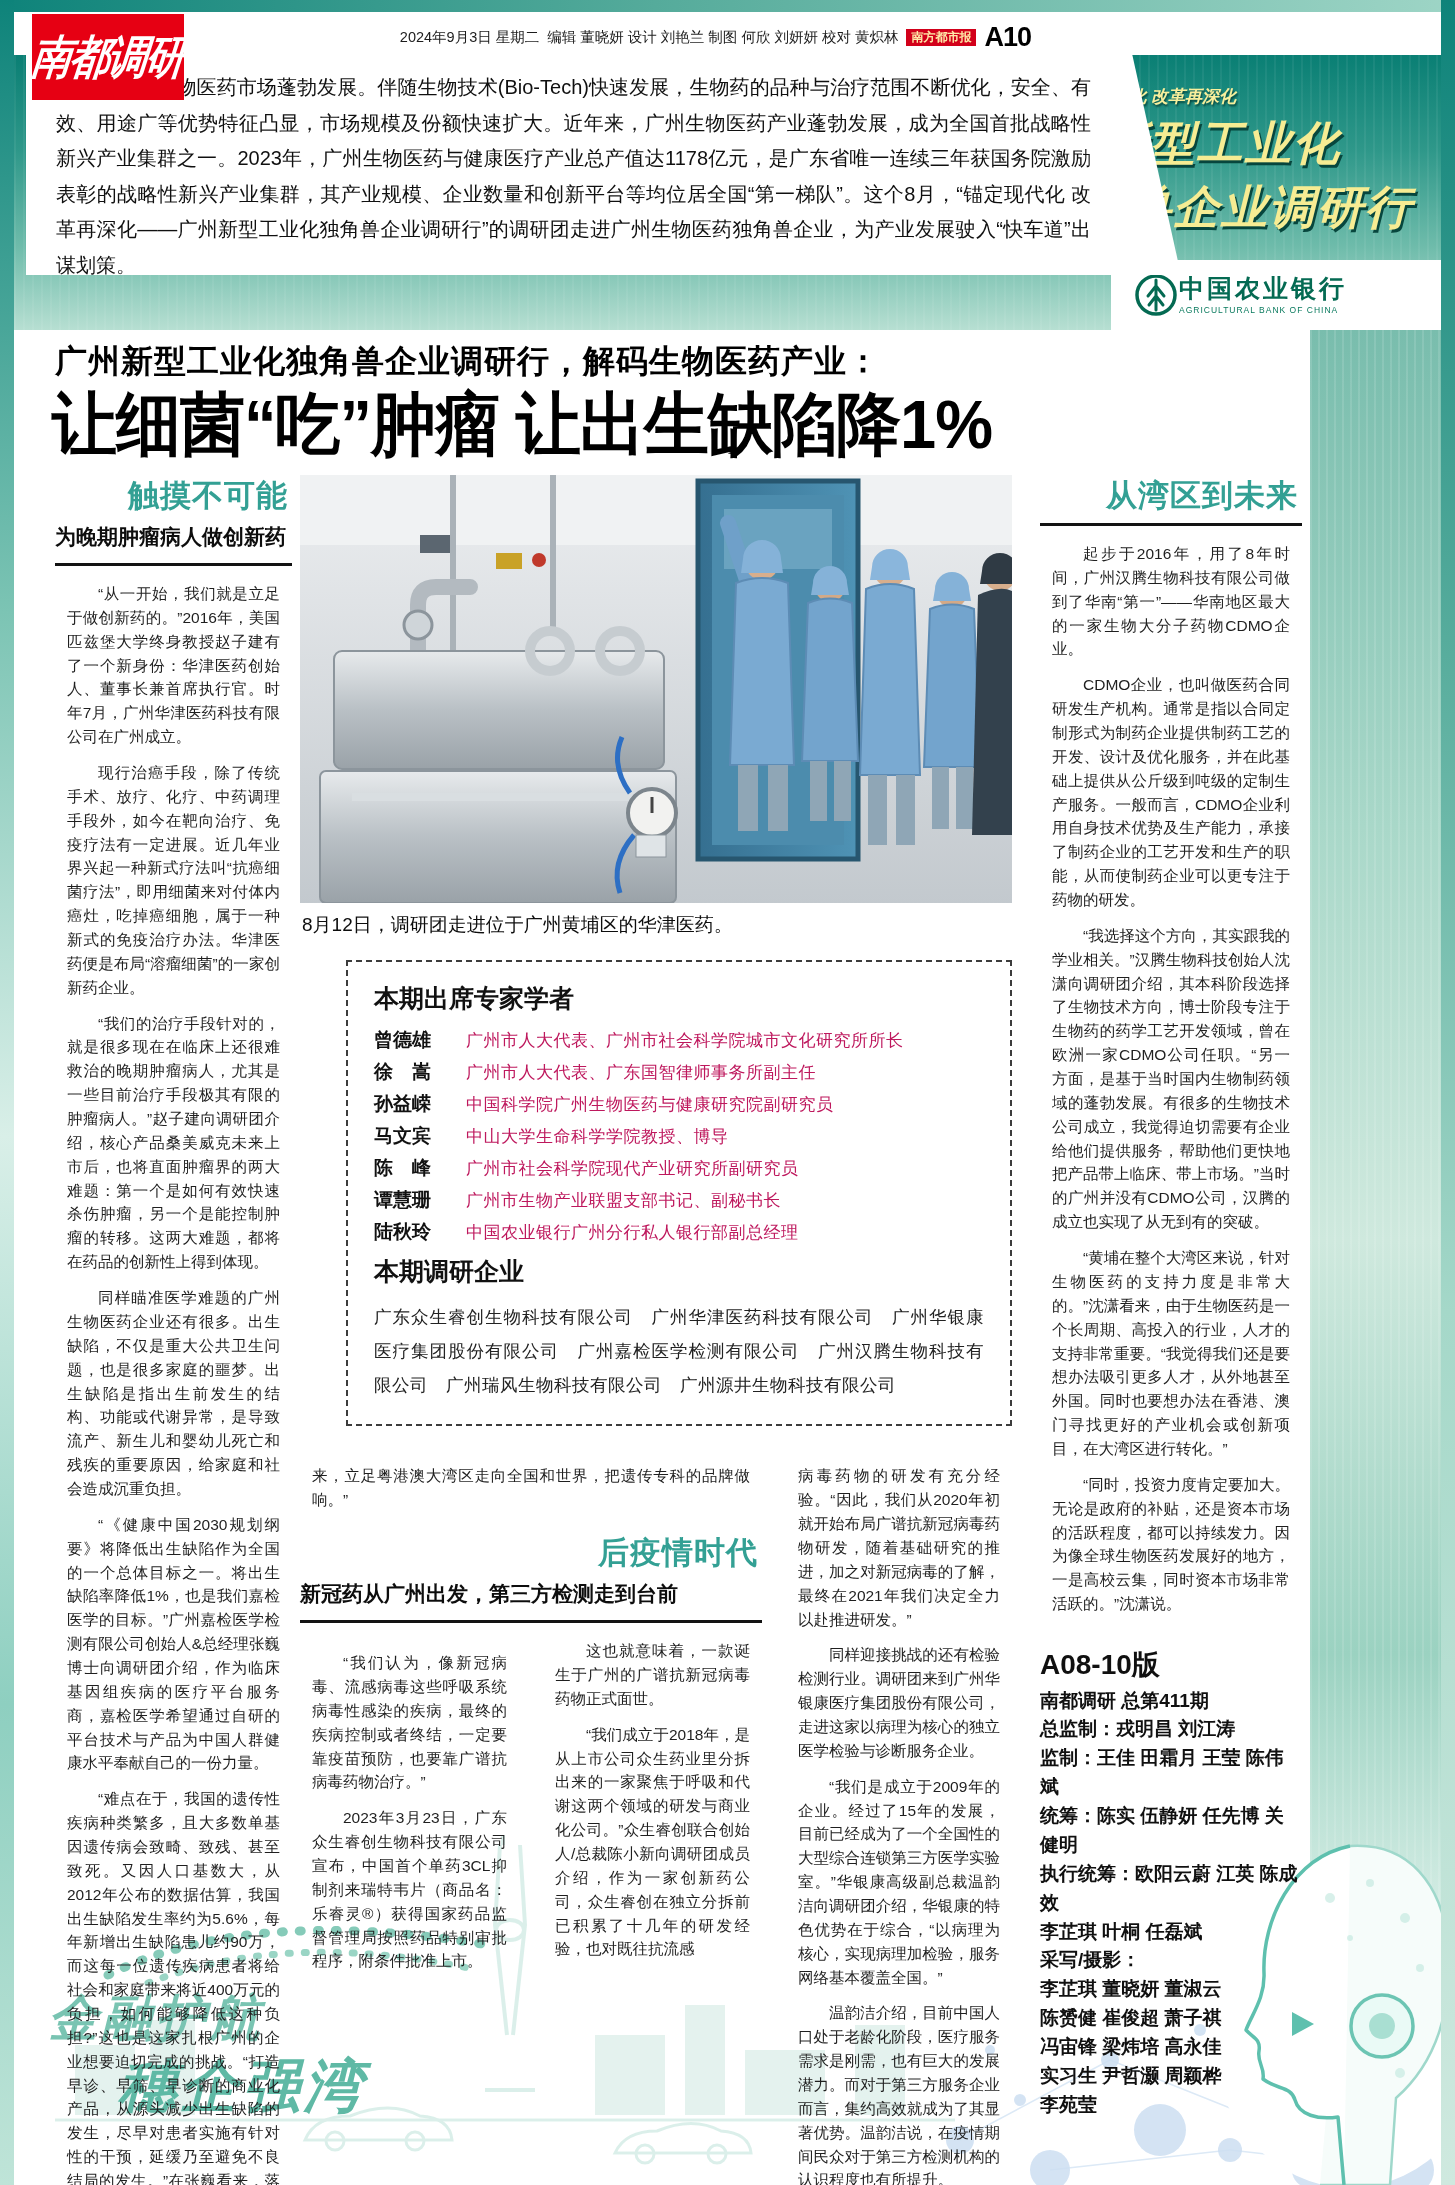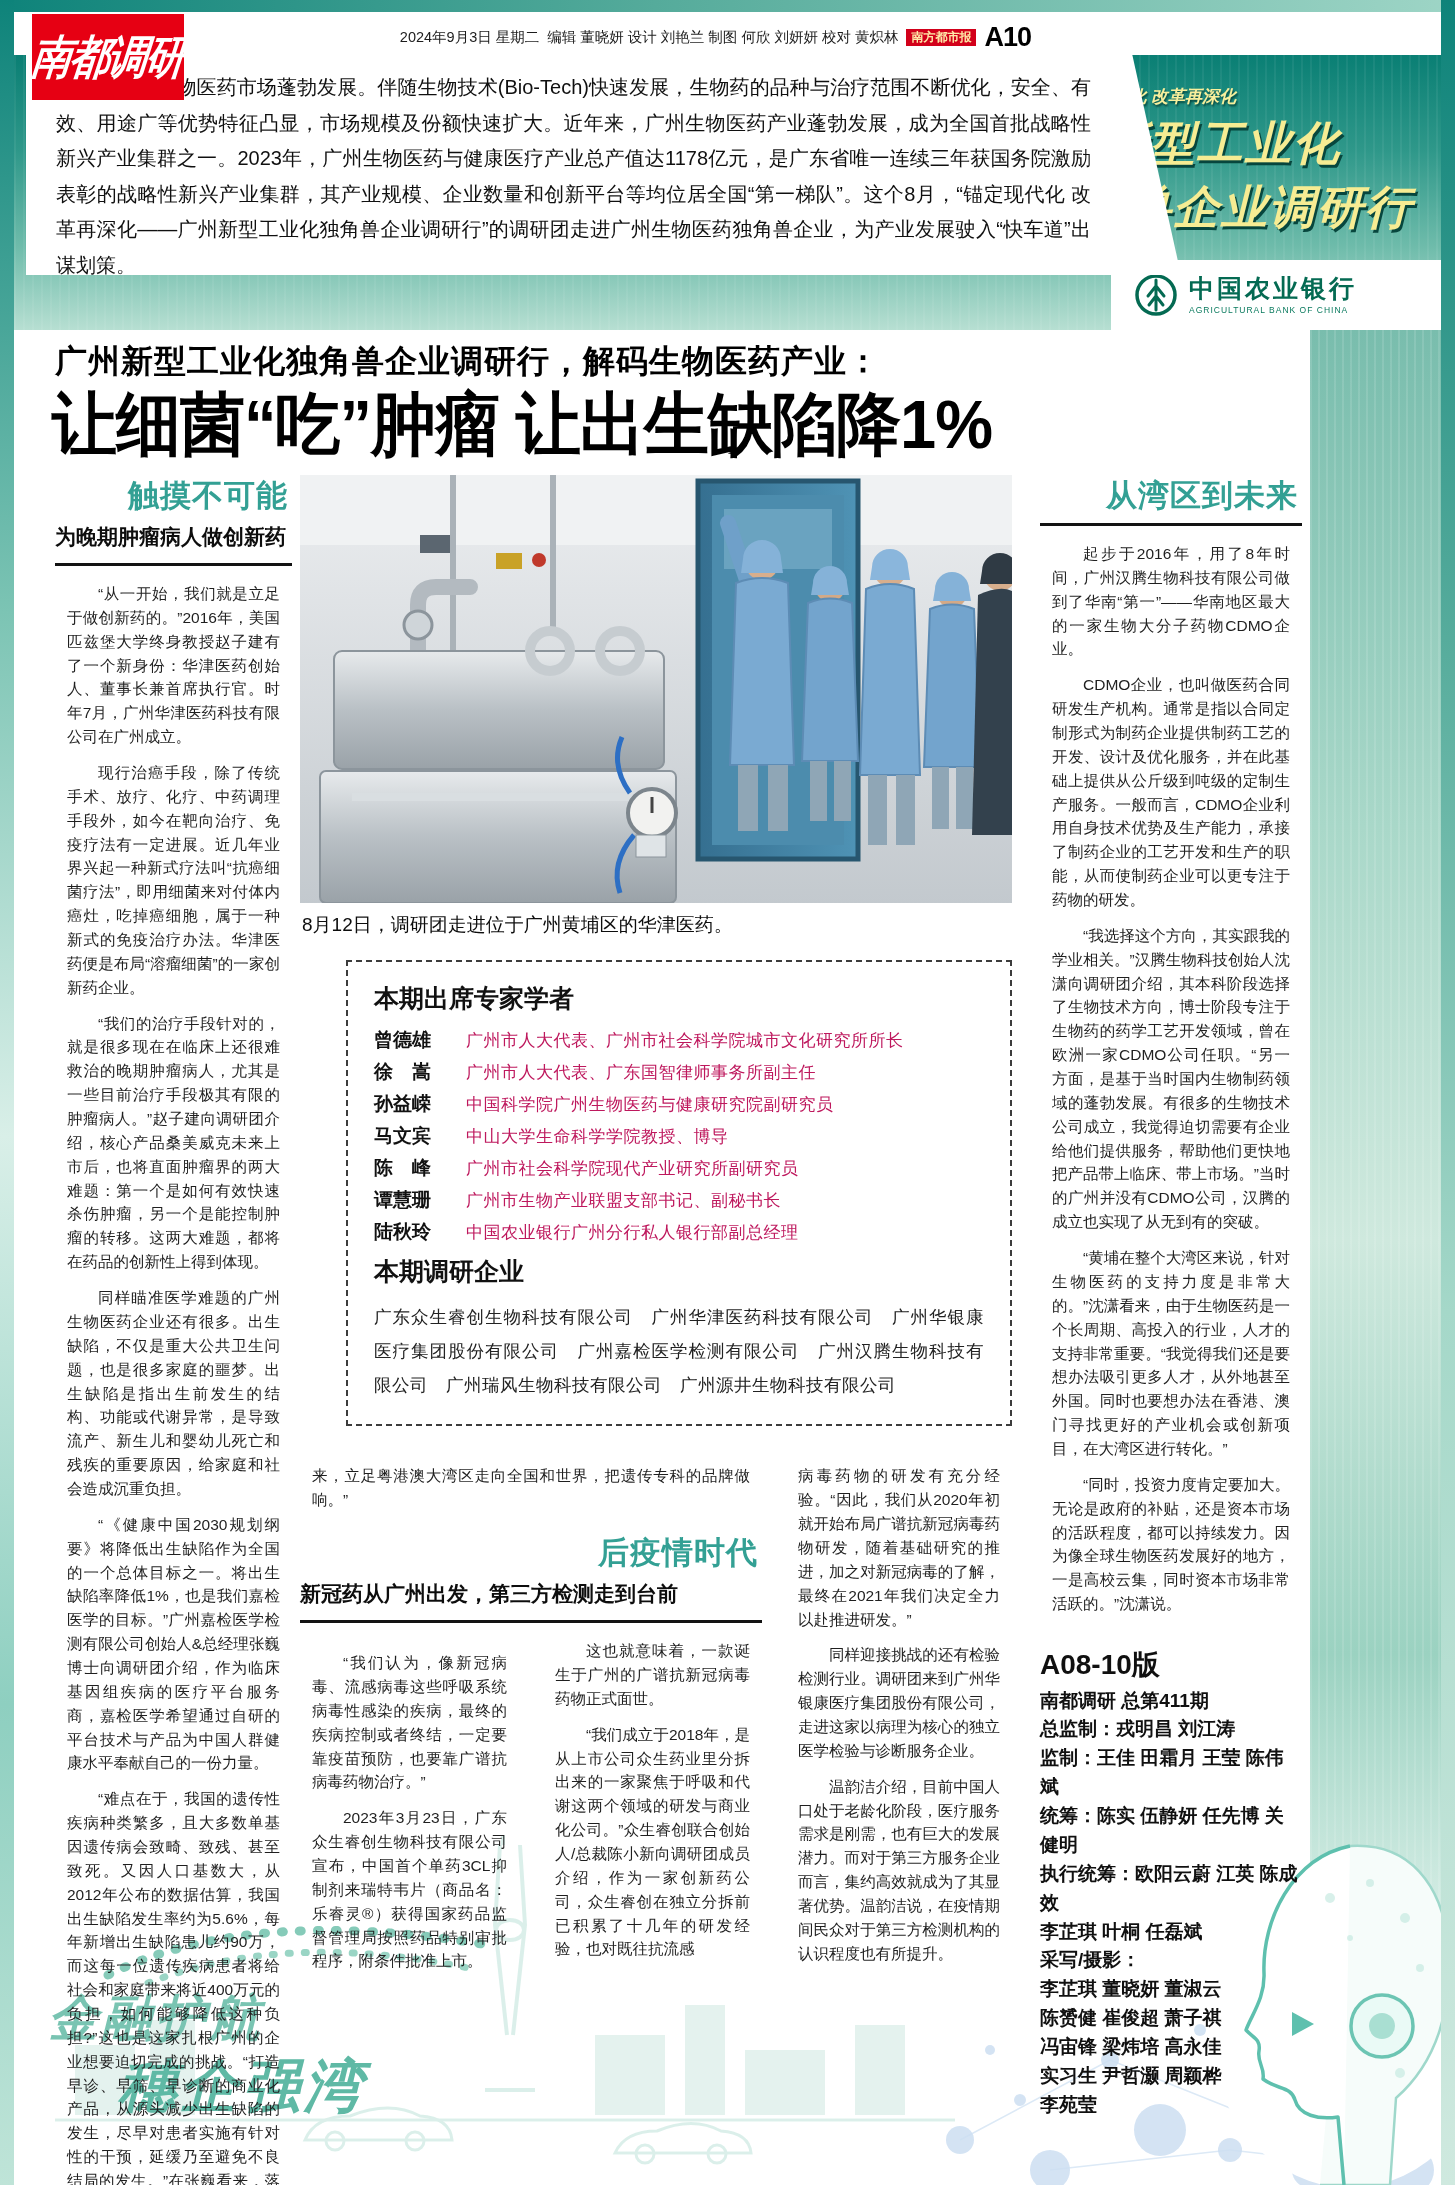--- a/index.html
+++ b/index.html
@@ -31,21 +31,21 @@
      clip-path:polygon(0 0,95.5% 0,100% 100%,0 100%);z-index:2;}
   .intro-text{padding:30px 90px 0 30px;font-size:20px;line-height:1.78;color:#101010;
      text-align:justify;}
   .slogan{position:absolute;right:205px;top:30px;color:#f8ef9c;font-size:17px;font-weight:800;
      font-style:italic;z-index:3;text-shadow:1px 2px 2px #07463d;}
   .band-title1{position:absolute;right:100px;top:58px;color:#f6ec93;font-size:46px;font-weight:900;
      font-style:italic;z-index:3;letter-spacing:2px;text-shadow:2px 3px 0 #07463d;}
   .band-title2{position:absolute;right:28px;top:122px;color:#f6ec93;font-size:46px;font-weight:900;
      font-style:italic;z-index:3;letter-spacing:2px;text-shadow:2px 3px 0 #07463d;}
   .bank-strip{position:absolute;right:0;bottom:0;width:330px;height:70px;background:#fff;z-index:3;
-     display:flex;align-items:center;gap:10px;padding-left:22px;box-sizing:border-box;}
+     display:flex;align-items:center;padding-left:22px;box-sizing:border-box;}
   .bank-names{display:flex;flex-direction:column;line-height:1.1;}
   .bank-cn{font-family:"Liberation Serif","DejaVu Serif",serif;font-weight:700;font-size:25px;
      color:#046a52;letter-spacing:3px;}
   .bank-en{font-size:8.5px;color:#0a7a5e;letter-spacing:1px;margin-top:3px;}
   
   .rstrip{position:absolute;right:14px;top:330px;width:131px;height:1655px;z-index:0;
      background:linear-gradient(180deg,#79bdad,#a9d8c9 30%,#cfe9de 55%,#9bd2c1 80%,#e4f4ee);}
   .rstrip::after{content:"";position:absolute;inset:0;
      background:repeating-linear-gradient(90deg,rgba(255,255,255,.12) 0 2px,transparent 2px 8px);}
   
@@ -287,20 +287,21 @@
         <div class="twocol">
           <p>“我们认为，像新冠病毒、流感病毒这些呼吸系统病毒性感染的疾病，最终的疾病控制或者终结，一定要靠疫苗预防，也要靠广谱抗病毒药物治疗。”</p>
           <p>2023年3月23日，广东众生睿创生物科技有限公司宣布，中国首个单药3CL抑制剂来瑞特韦片（商品名：乐睿灵®）获得国家药品监督管理局按照药品特别审批程序，附条件批准上市。</p>
           <p>这也就意味着，一款诞生于广州的广谱抗新冠病毒药物正式面世。</p>
           <p>“我们成立于2018年，是从上市公司众生药业里分拆出来的一家聚焦于呼吸和代谢这两个领域的研发与商业化公司。”众生睿创联合创始人/总裁陈小新向调研团成员介绍，作为一家创新药公司，众生睿创在独立分拆前已积累了十几年的研发经验，也对既往抗流感</p>
         </div>
       </div>
       <div class="c3">
         <p class="noindent">病毒药物的研发有充分经验。“因此，我们从2020年初就开始布局广谱抗新冠病毒药物研发，随着基础研究的推进，加之对新冠病毒的了解，最终在2021年我们决定全力以赴推进研发。”</p>
         <p>同样迎接挑战的还有检验检测行业。调研团来到广州华银康医疗集团股份有限公司，走进这家以病理为核心的独立医学检验与诊断服务企业。</p>
+        <p>“我们是成立于2009年的企业。经过了15年的发展，目前已经成为了一个全国性的大型综合连锁第三方医学实验室。”华银康高级副总裁温韵洁向调研团介绍，华银康的特色优势在于综合，“以病理为核心，实现病理加检验，服务网络基本覆盖全国。”</p>
         <p>温韵洁介绍，目前中国人口处于老龄化阶段，医疗服务需求是刚需，也有巨大的发展潜力。而对于第三方服务企业而言，集约高效就成为了其显著优势。温韵洁说，在疫情期间民众对于第三方检测机构的认识程度也有所提升。</p>
       </div>
     </div>
   </div>
 
   <div class="col col-right bodytext">
     <h2 class="section">从湾区到未来</h2>
     <div class="rule"></div>
     <p>起步于2016年，用了8年时间，广州汉腾生物科技有限公司做到了华南“第一”——华南地区最大的一家生物大分子药物CDMO企业。</p>
     <p>CDMO企业，也叫做医药合同研发生产机构。通常是指以合同定制形式为制药企业提供制药工艺的开发、设计及优化服务，并在此基础上提供从公斤级到吨级的定制生产服务。一般而言，CDMO企业利用自身技术优势及生产能力，承接了制药企业的工艺开发和生产的职能，从而使制药企业可以更专注于药物的研发。</p>

